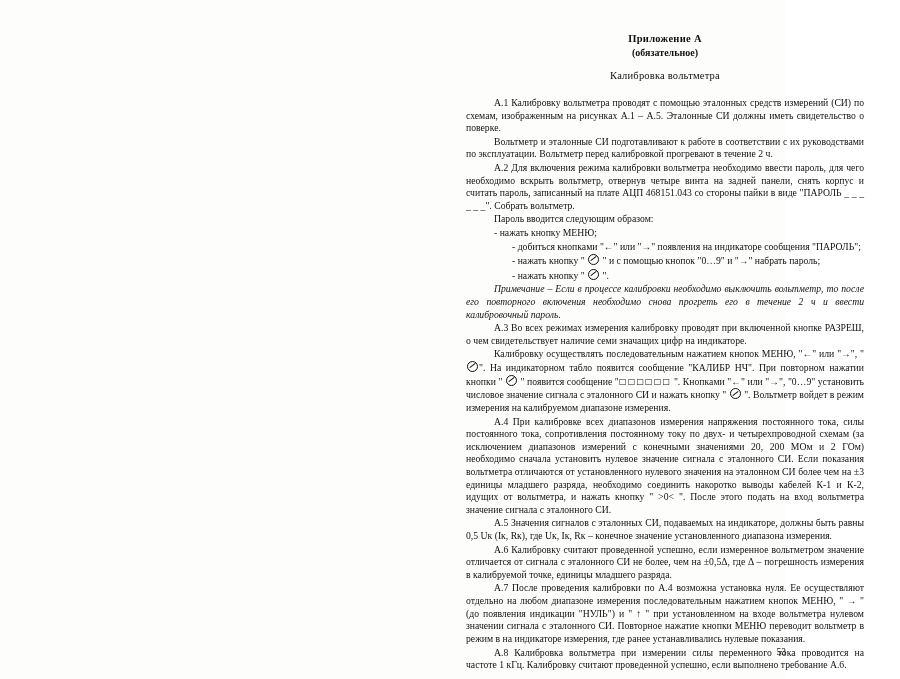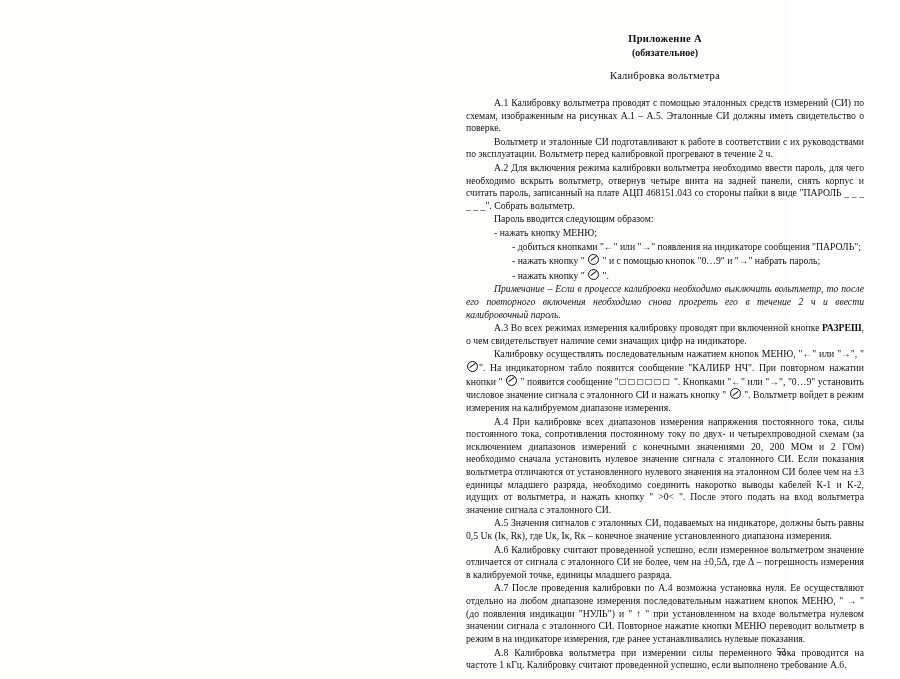--- a/index.html
+++ b/index.html
@@ -53,21 +53,21 @@
   .body-text p.dash {
     text-indent: 28px;
   }
   .body-text p.ital {
     font-style: italic;
     text-indent: 28px;
   }
   .body-text p.center-ish {
     text-indent: 46px;
   }
-  b { font-weight: bold; }
+  b { font-weight: normal; }
   .circ {
     display: inline-block;
     width: 9px;
     height: 9px;
     border: 1px solid #111;
     border-radius: 50%;
     position: relative;
     vertical-align: -1px;
     margin: 0 1px;
   }

